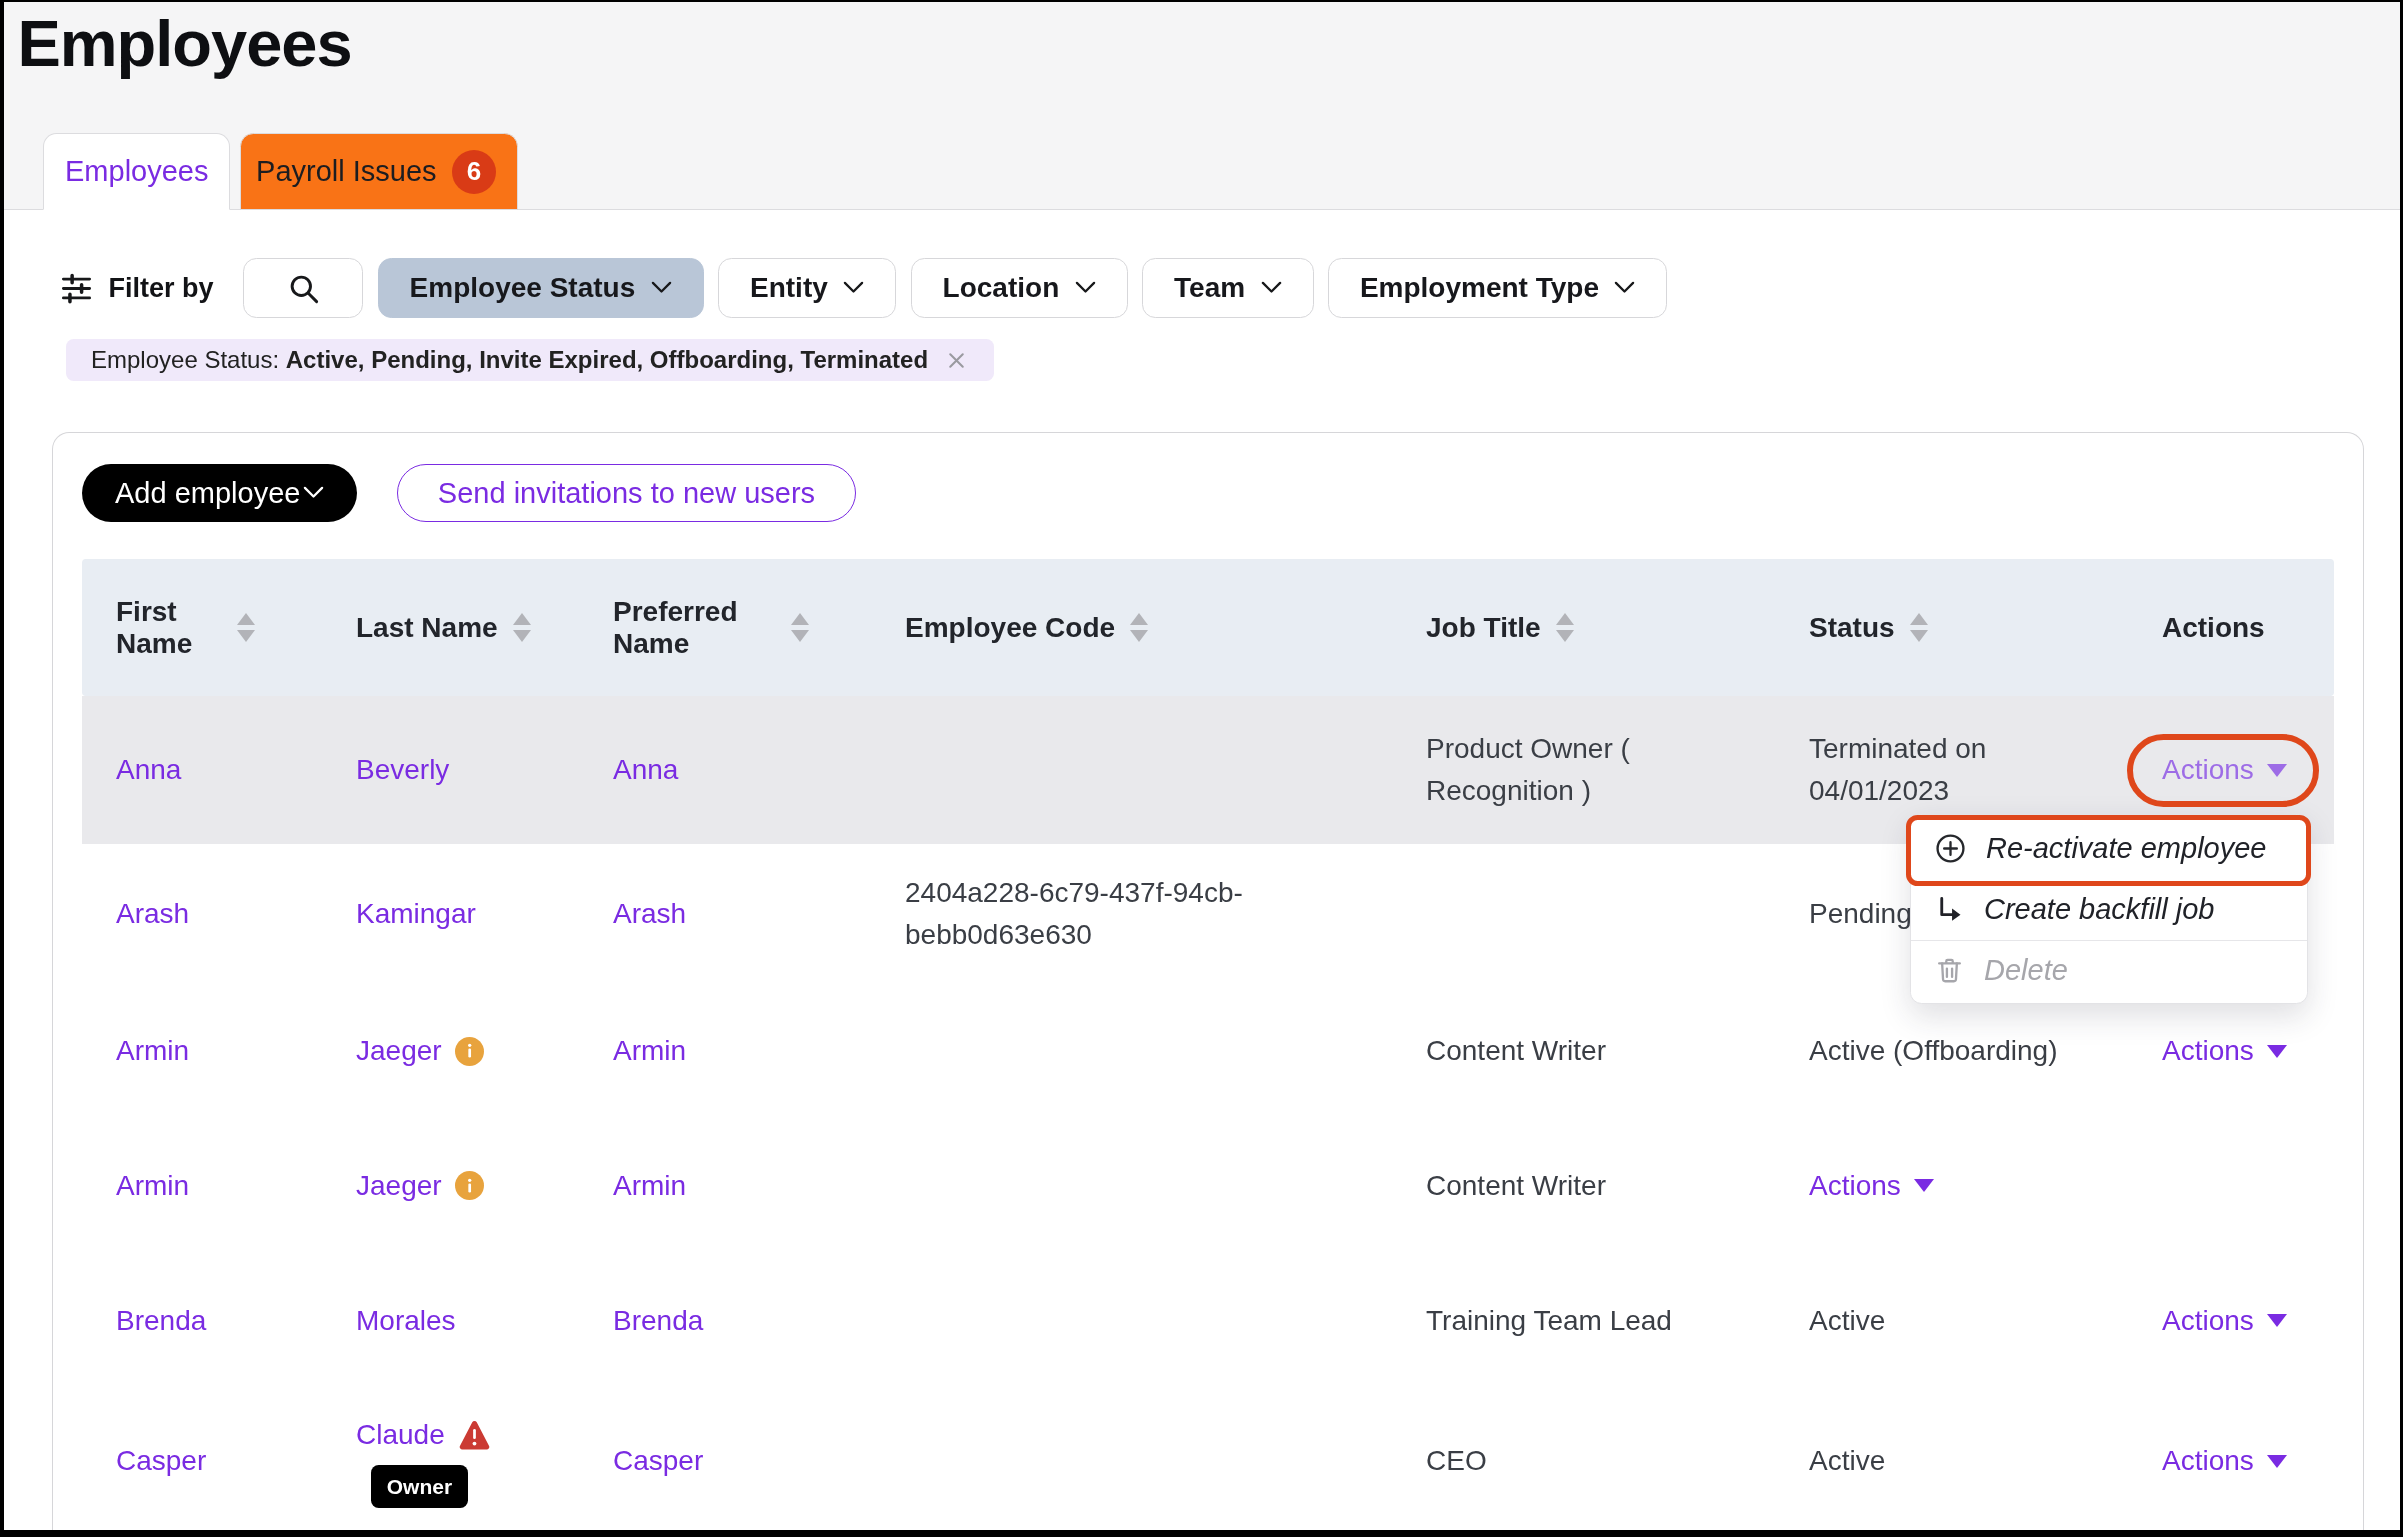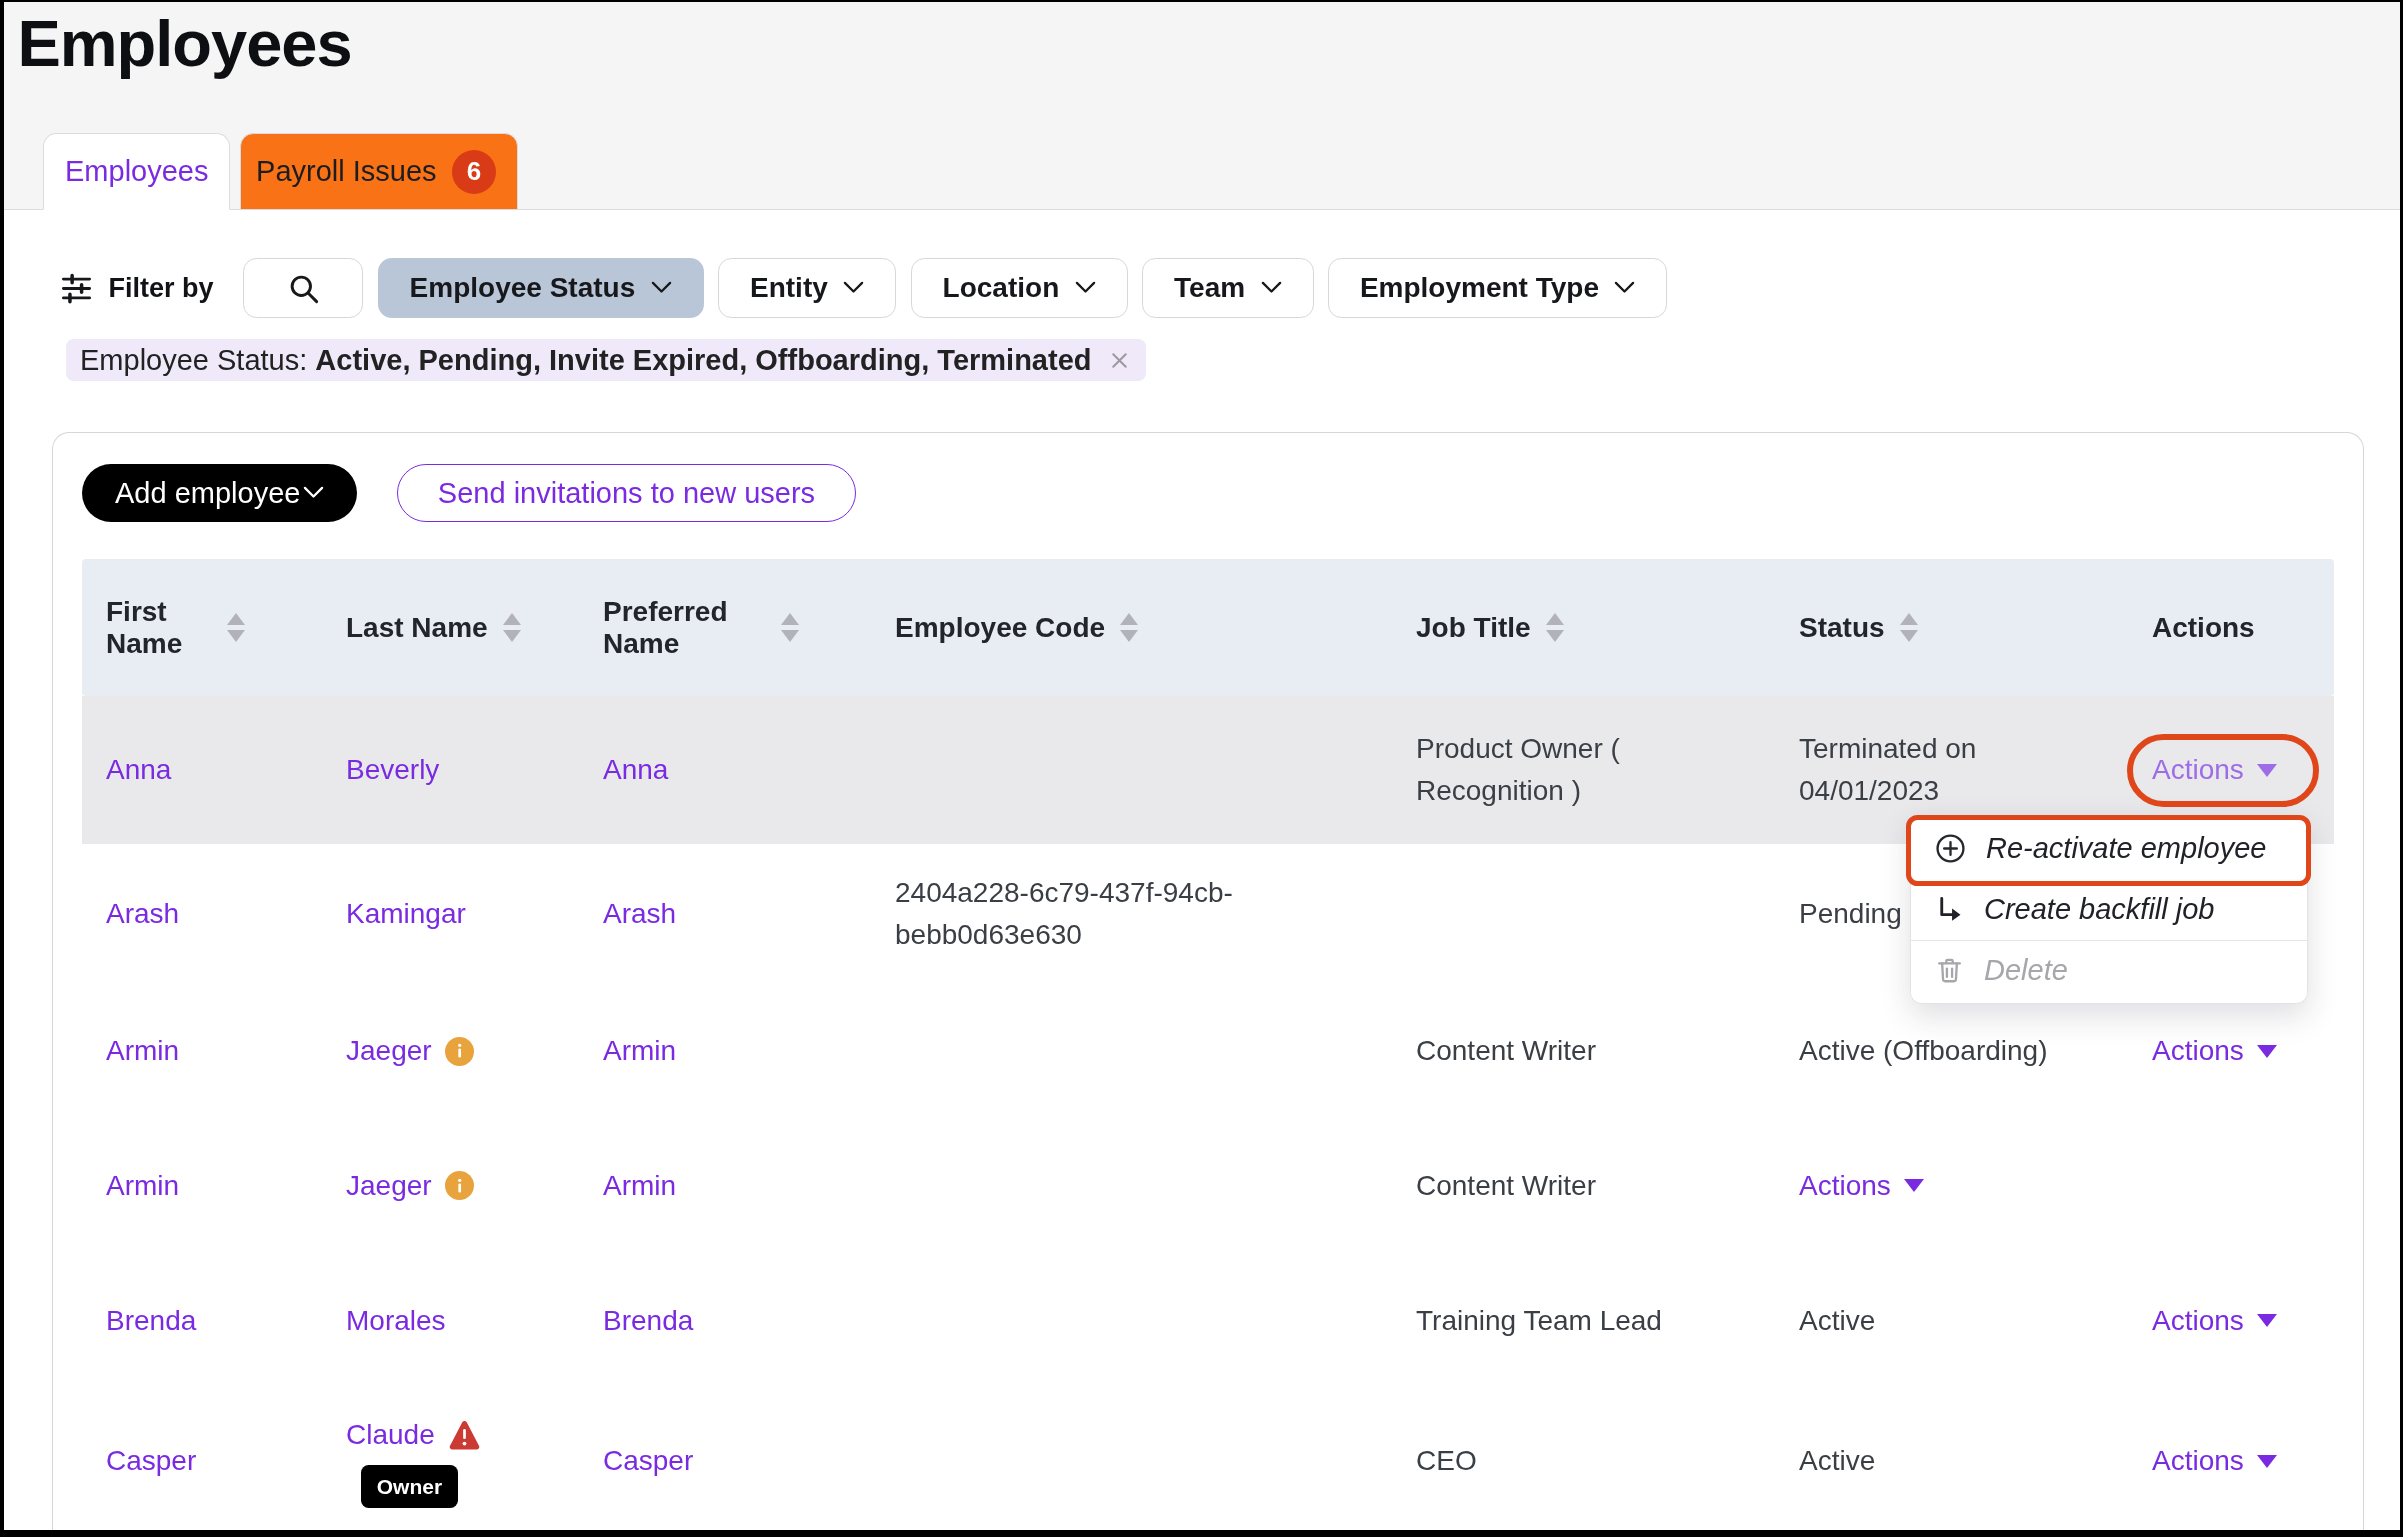--- a/index.html
+++ b/index.html
@@ -22,32 +22,32 @@
   
   .filter-row { display:flex; align-items:center; gap:14.4px; margin:48px 0 0 55px; }
   .filter-label { display:flex; align-items:center; gap:14.4px; font-size:27px; font-weight:700; color:#121316; margin-right:15.4px; }
   .fbtn { height:60px; display:inline-flex; align-items:center; justify-content:center; gap:15.4px;
           padding:0 31px; background:#fff; border:1px solid #d7d7da; border-radius:13.4px;
           font-size:28px; font-weight:700; color:#17181c; cursor:pointer; }
   .fbtn.selected { background:#b9c6d7; border-color:#b9c6d7; }
   .fbtn.search { width:120px; padding:0; }
   .chip-row { margin:21px 0 0 62px; }
   .chip { display:inline-flex; align-items:center; gap:15.4px; background:#f0e9fa; border-radius:7.7px;
-          height:42px; padding:0 14px; font-size:29px; color:#222; }
+          height:42px; padding:0 25px; font-size:24px; color:#222; }
   .chip .vals { font-weight:700; }
   
   .card { position:absolute; left:48px; top:430px; width:2312px; height:1107px; background:#fff;
           border:1px solid #d6d6d9; border-bottom:none; border-radius:17.3px 17.3px 0 0; padding:31px 29px 0 29px; }
   .btn-primary { height:58px; border-radius:29px; background:#000000; color:#fff; font-size:29px;
                  display:inline-flex; align-items:center; gap:3px; padding:0 33px; border:none; cursor:pointer; }
   .btn-secondary { height:58px; border-radius:29px; background:#fff; color:#7a2be2; font-size:29px;
                    border:1.9px solid #7a2be2; padding:0 40px; margin-left:35px; display:inline-flex; align-items:center; cursor:pointer; }
   
   .thead,.trow { display:grid; grid-template-columns:240px 257px 292px 521px 383px 353px 1fr;
-                 align-items:center; padding-left:24px; }
+                 align-items:center; padding-left:34px; }
   .thead { background:#e8edf3; min-height:137px; margin-top:37px; border-radius:3.8px;
            font-weight:700; font-size:28px; color:#22252b; }
   .th { display:flex; align-items:center; gap:15.4px; padding-right:15.4px; cursor:pointer; }
   .th .lbl.w110 { max-width:106px; }
   .th .lbl.w170 { max-width:163px; }
   .sort { display:flex; flex-direction:column; gap:5.8px; }
   .tri-up { width:0; height:0; border-left:9.6px solid transparent; border-right:9.6px solid transparent; border-bottom:12.5px solid #b2b3b8; }
   .tri-dn { width:0; height:0; border-left:9.6px solid transparent; border-right:9.6px solid transparent; border-top:12.5px solid #b2b3b8; }
   .trow { font-size:28px; color:#3a3e45; }
   .trow.hl { background:#e9e9ec; }

